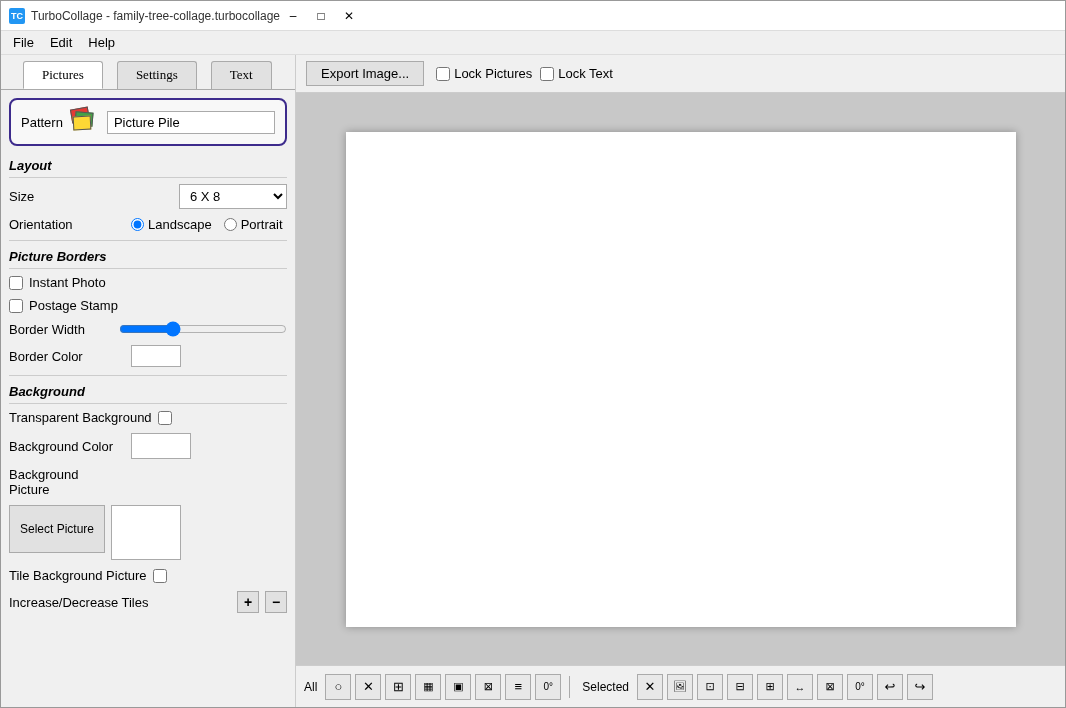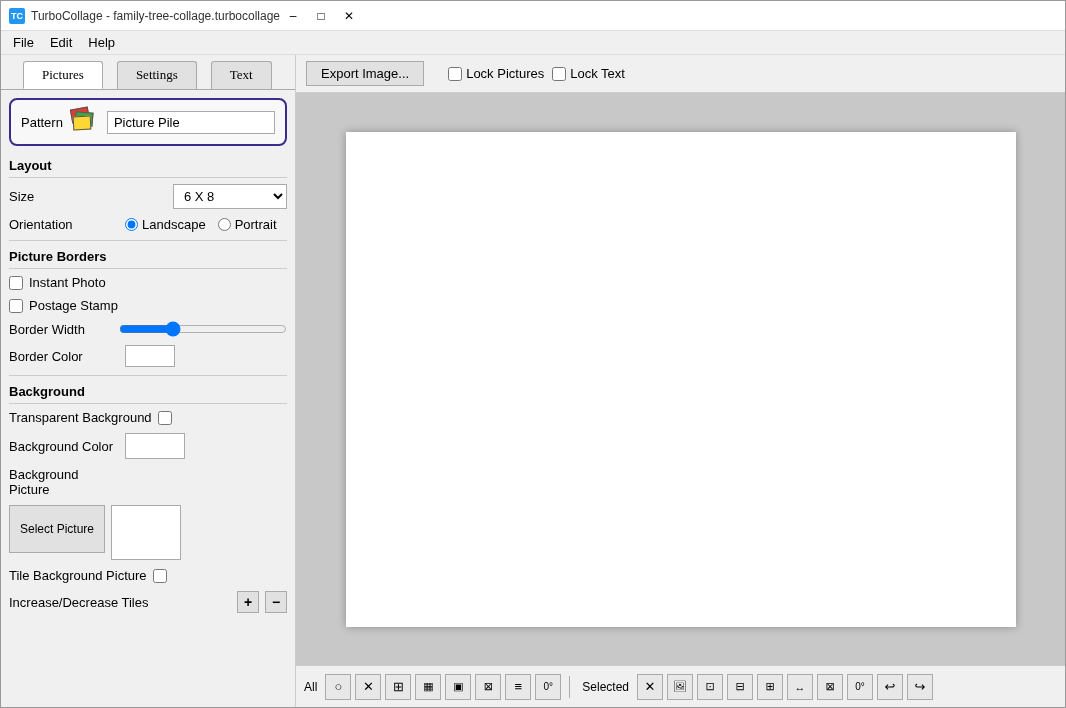--- a/index.html
+++ b/index.html
@@ -31,24 +31,24 @@
 
     
     .tab-content { border-top: 1px solid #aaa; background: #f0f0f0; flex: 1; overflow-y: auto; padding: 8px; position: relative; }
 
     
     .pattern-selector { border: 2px solid #3d2b8c; border-radius: 8px; padding: 8px 10px; display: flex; align-items: center; gap: 8px; margin-bottom: 12px; background: #f8f8f8; }
     .pattern-label { font-size: 13px; }
     .pattern-dropdown { flex: 1; padding: 3px 6px; border: 1px solid #aaa; background: white; font-size: 13px; appearance: none; cursor: pointer; }
 
     
-    .section-header { font-weight: bold; font-size: 13px; margin: 6px 0 6px; padding-bottom: 4px; border-bottom: 1px solid #ccc; }
-
-    
-    .form-row { display: flex; align-items: center; margin-bottom: 8px; gap: 6px; }
+    .section-header { font-weight: bold; font-size: 13px; margin: 6px 0 6px; padding-bottom: 4px; border-bottom: 1px solid #ccc; font-style: italic; }
+
+    
+    .form-row { display: flex; align-items: center; margin-bottom: 8px; gap: 12px; }
     .form-label { width: 110px; font-size: 13px; flex-shrink: 0; }
 
     
     .form-select { flex: 1; padding: 3px 6px; border: 1px solid #aaa; background: white; font-size: 13px; margin-left: 48px; }
 
     
     .radio-group { display: flex; gap: 12px; align-items: center; }
     .radio-item { display: flex; align-items: center; gap: 4px; cursor: pointer; font-size: 13px; }
 
     
@@ -75,21 +75,21 @@
     
     .tile-row { display: flex; align-items: center; gap: 6px; margin-bottom: 8px; }
     .tile-btn { width: 22px; height: 22px; border: 1px solid #aaa; background: #e1e1e1; cursor: pointer; font-size: 14px; font-weight: bold; display: flex; align-items: center; justify-content: center; }
 
     
     .right-panel { flex: 1; display: flex; flex-direction: column; background: #c8c8c8; }
 
     
     .right-toolbar { display: flex; align-items: center; padding: 6px 10px; background: #f0f0f0; border-bottom: 1px solid #ccc; gap: 8px; }
     .export-btn { padding: 4px 14px; border: 1px solid #aaa; background: #e1e1e1; cursor: pointer; font-size: 13px; }
-    .lock-group { display: flex; align-items: flex-start; gap: 8px; margin-left: 16px; }
+    .lock-group { display: flex; align-items: flex-start; gap: 8px; margin-left: 4px; }
     .lock-item { display: flex; align-items: center; gap: 4px; font-size: 13px; cursor: pointer; }
 
     
     .canvas-area { flex: 1; display: flex; align-items: center; justify-content: center; padding: 20px; overflow: hidden; }
     .canvas-white { background: white; width: 670px; height: 495px; box-shadow: 0 0 8px rgba(0,0,0,0.3); }
 
     
     .bottom-toolbar { height: 42px; background: #f0f0f0; border-top: 1px solid #ccc; display: flex; align-items: center; padding: 0 8px; gap: 4px; }
     .bottom-label { font-size: 12px; margin-right: 4px; }
     .bottom-btn { width: 26px; height: 26px; border: 1px solid #aaa; background: #e8e8e8; cursor: pointer; display: flex; align-items: center; justify-content: center; font-size: 13px; }

